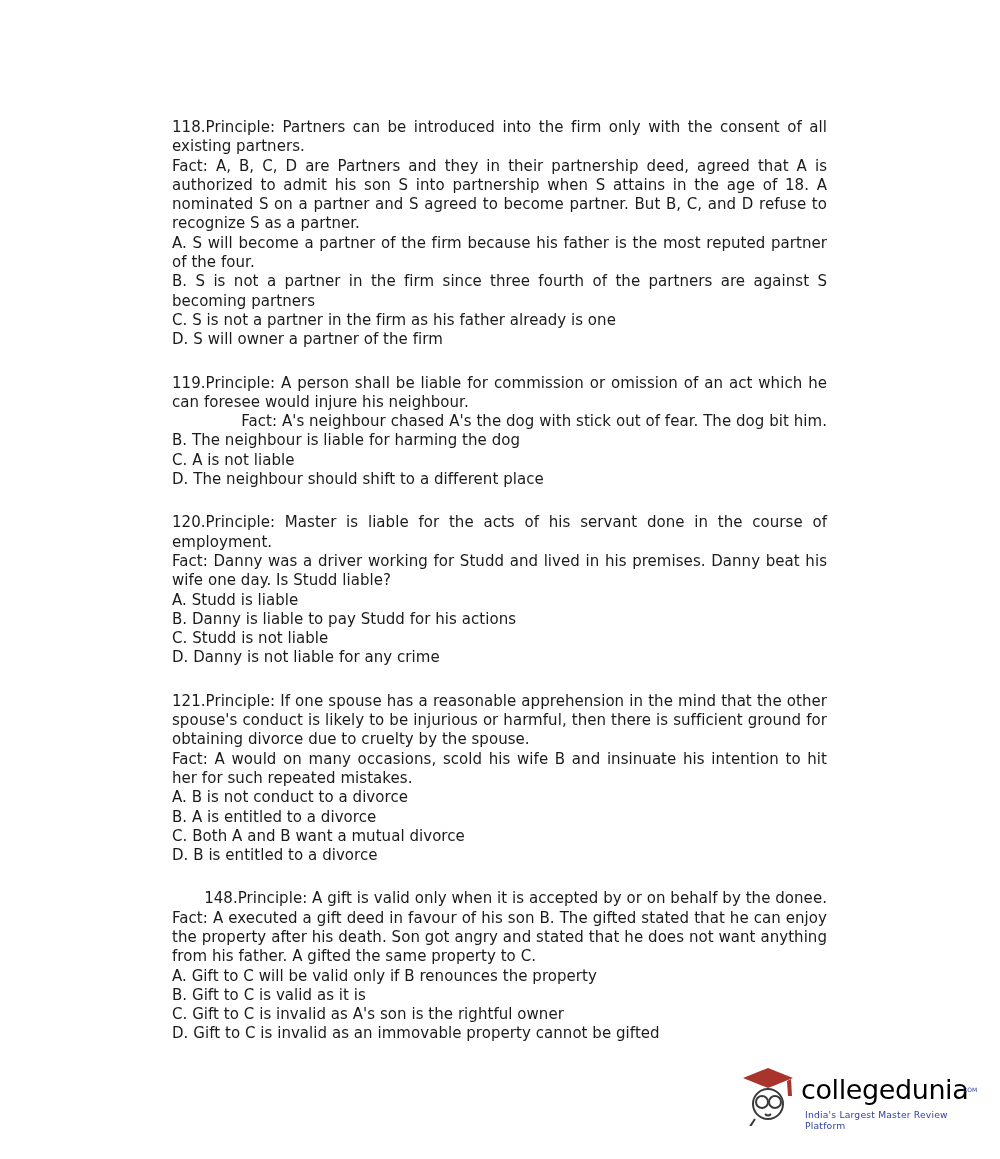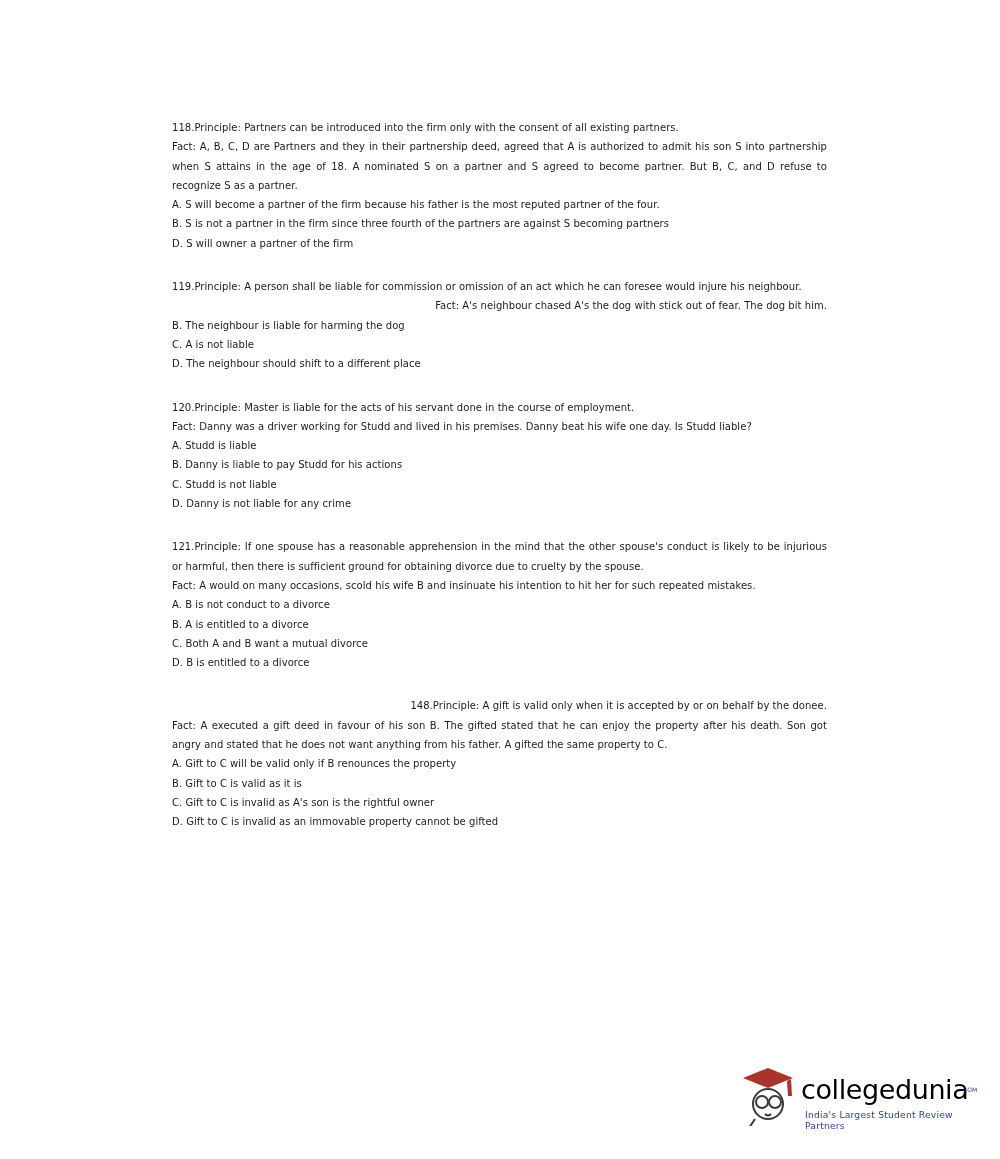--- a/index.html
+++ b/index.html
@@ -24,21 +24,21 @@
     top: 118px;
     width: 655px;
   }
   .question {
     margin-bottom: 24px;
   }
   .question:last-child {
     margin-bottom: 0;
   }
   .line {
-    font-size: 10px;
+    font-size: 15px;
     line-height: 19.3px;
     color: #1b1b1b;
     text-align: justify;
     text-justify: inter-word;
     margin: 0;
     letter-spacing: 0.05px;
   }
   .line.nojustify {
     text-align: right;
   }
@@ -90,20 +90,21 @@
 
 <div class="page">
 
   <div class="content">
 
     <div class="question">
       <p class="line">118.Principle: Partners can be introduced into the firm only with the consent of all existing partners.</p>
       <p class="line">Fact: A, B, C, D are Partners and they in their partnership deed, agreed that A is authorized to admit his son S into partnership when S attains in the age of 18. A nominated S on a partner and S agreed to become partner. But B, C, and D refuse to recognize S as a partner.</p>
       <p class="line opt" style="text-align:justify">A. S will become a partner of the firm because his father is the most reputed partner of the four.</p>
       <p class="line opt" style="text-align:justify">B. S is not a partner in the firm since three fourth of the partners are against S becoming partners</p>
+      <p class="line opt">C. S is not a partner in the firm as his father already is one</p>
       <p class="line opt">D. S will owner a partner of the firm</p>
     </div>
 
     <div class="question">
       <p class="line">119.Principle: A person shall be liable for commission or omission of an act which he can foresee would injure his neighbour.</p>
       <p class="line nojustify">Fact: A's neighbour chased A's the dog with stick out of fear. The dog bit him.</p>
       <p class="line opt">B. The neighbour is liable for harming the dog</p>
       <p class="line opt">C. A is not liable</p>
       <p class="line opt">D. The neighbour should shift to a different place</p>
     </div>
@@ -143,16 +144,16 @@
       <path d="M52 19 L56 17 L57 34 L53 34 Z" fill="#a8342c"></path>
       <circle cx="33" cy="42" r="15" fill="none" stroke="#3a3a3a" stroke-width="2"></circle>
       <circle cx="27" cy="40" r="6" fill="none" stroke="#3a3a3a" stroke-width="2"></circle>
       <circle cx="40" cy="40" r="6" fill="none" stroke="#3a3a3a" stroke-width="2"></circle>
       <line x1="33" y1="40" x2="33" y2="40" stroke="#3a3a3a" stroke-width="2"></line>
       <path d="M30 52 Q33 55 36 52" fill="none" stroke="#3a3a3a" stroke-width="2"></path>
       <path d="M20 57 L14 66" stroke="#3a3a3a" stroke-width="2" fill="none"></path>
     </svg>
     <div class="logo-text">collegedunia</div>
     <div class="logo-tm">COM</div>
-    <div class="logo-sub">India's Largest Student Review Partners</div>
+    <div class="logo-sub">India's Largest Master Review Platform</div>
   </div>
 
 </div>
 
 </body></html>

